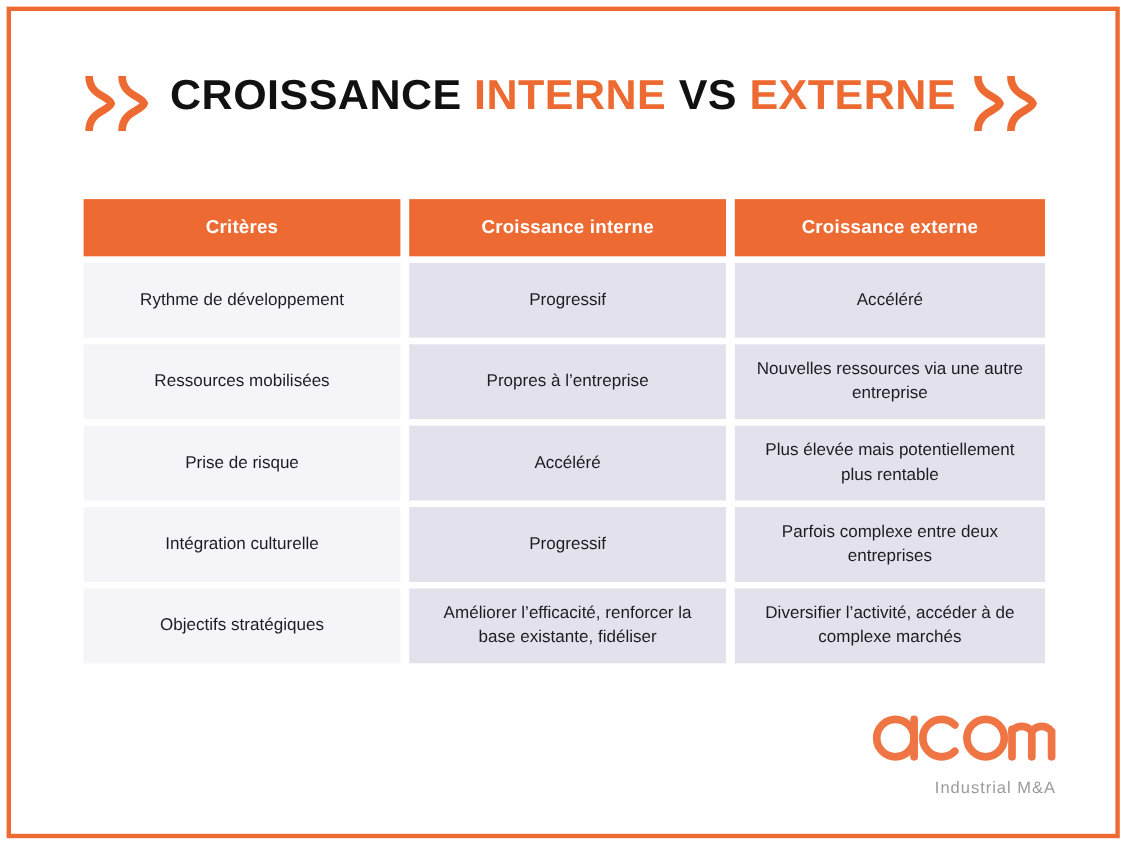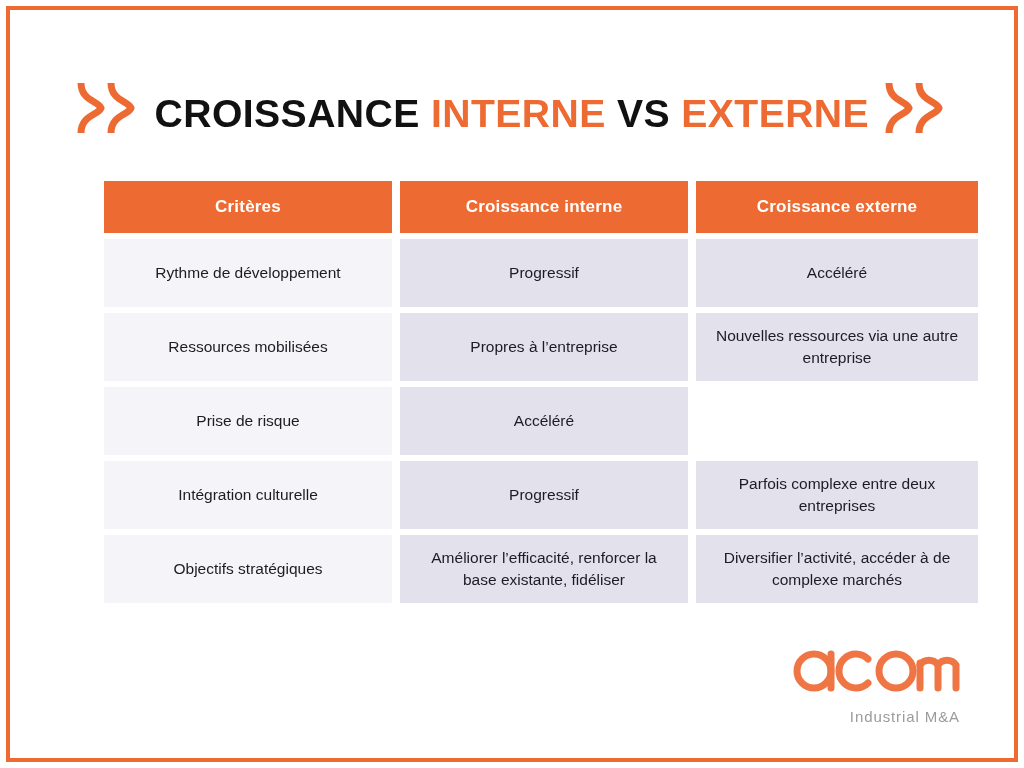--- a/index.html
+++ b/index.html
@@ -25,21 +25,21 @@
     border:4px solid #ed6b32;
     pointer-events:none;
   }
 
   
   #title-bar {
     position:absolute;
     left:0; top:66px;
     width:1024px; height:70px;
     display:flex;
-    align-items:flex-end;
+    align-items:flex-start;
     justify-content:center;
     gap:26px;
   }
 
   .chev-icon { flex:0 0 auto; display:block; }
 
   #title-text {
     font-family:"Liberation Sans", sans-serif;
     font-size:38px;
     font-weight:bold;
@@ -55,21 +55,20 @@
   
   #table {
     position:absolute;
     left:76px; top:181px;
     width:872px;
   }
   .row {
     display:flex;
     gap:8px;
     margin-bottom:6px;
-    margin-left:28px;
   }
   .row:last-child { margin-bottom:0; }
 
   .cell {
     display:flex;
     align-items:center;
     justify-content:center;
     text-align:center;
     padding:8px 14px;
     font-size:15.5px;
@@ -157,20 +156,21 @@
 
     <div class="row body-row">
       <div class="cell c1">Ressources mobilisées</div>
       <div class="cell c2">Propres à l’entreprise</div>
       <div class="cell c3">Nouvelles ressources via une autre entreprise</div>
     </div>
 
     <div class="row body-row">
       <div class="cell c1">Prise de risque</div>
       <div class="cell c2">Accéléré</div>
+      <div class="cell c3">Plus élevée mais potentiellement plus rentable</div>
     </div>
 
     <div class="row body-row">
       <div class="cell c1">Intégration culturelle</div>
       <div class="cell c2">Progressif</div>
       <div class="cell c3">Parfois complexe entre deux entreprises</div>
     </div>
 
     <div class="row body-row">
       <div class="cell c1">Objectifs stratégiques</div>

